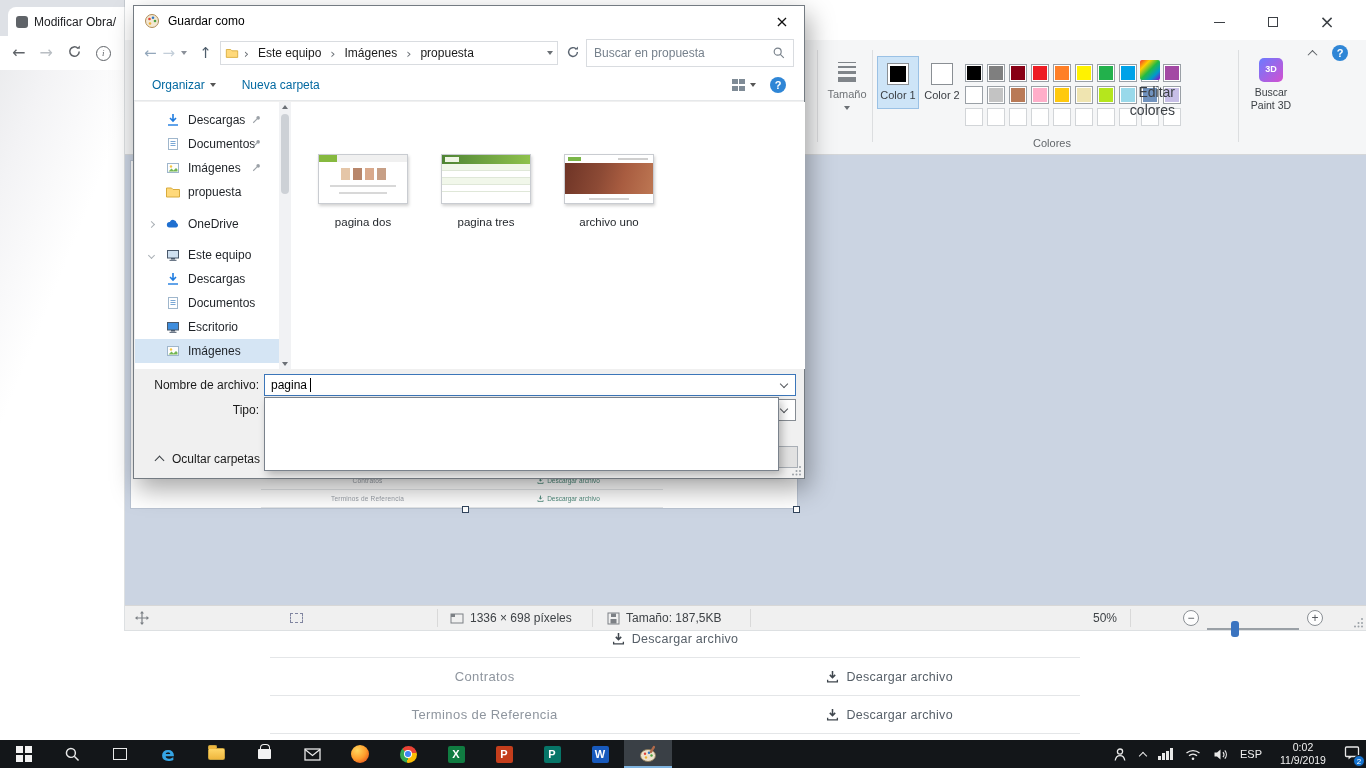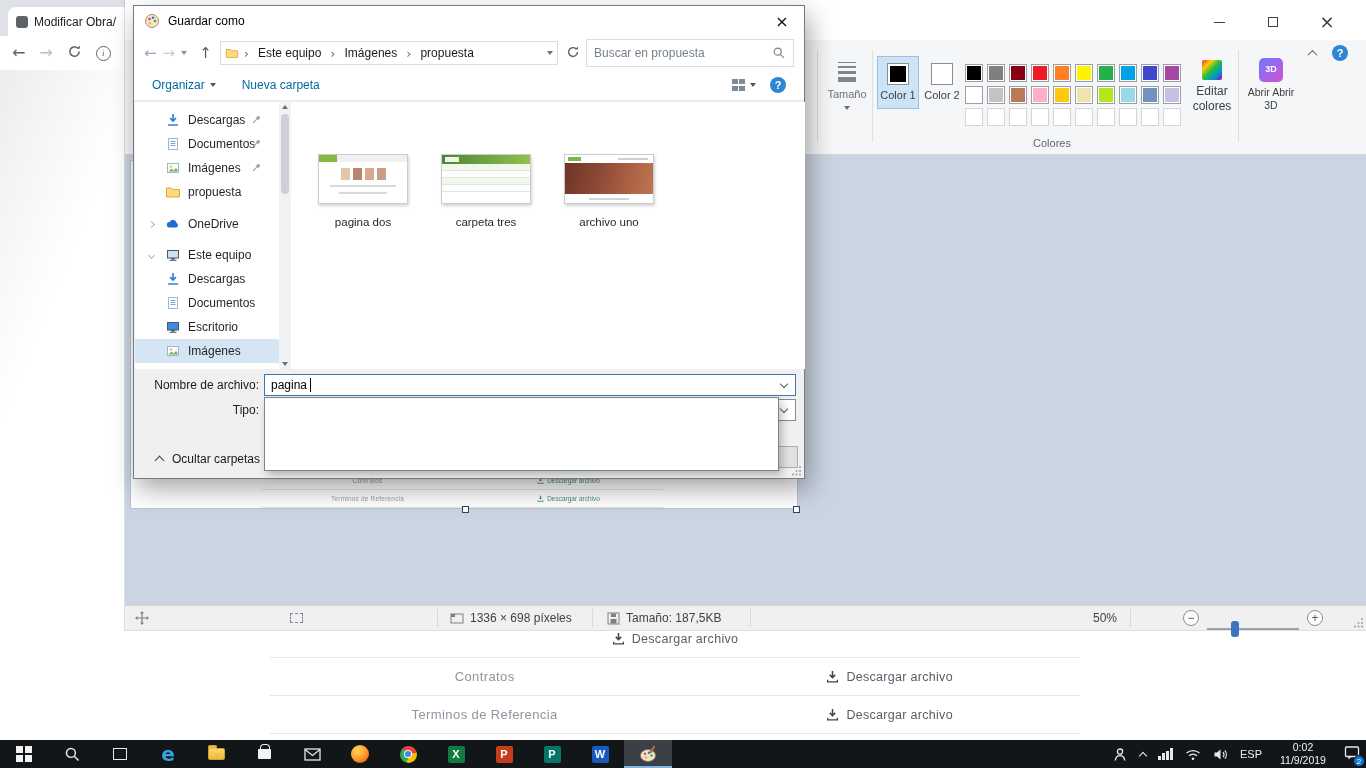--- a/index.html
+++ b/index.html
@@ -42,21 +42,21 @@
   .tri-down{width:0;height:0;border-left:3.5px solid transparent;border-right:3.5px solid transparent;border-top:4px solid #6b7075;display:inline-block}
   .grp-size{position:absolute;left:698px;top:22px;width:48px;text-align:center;color:#6f7377;font-size:11px}
   .size-lines{width:18px;margin:0 auto 6px}
   .size-lines div{background:#80858a;margin-bottom:3px}
   .btn-color{position:absolute;top:16px;width:42px;padding:6px 0 5px;text-align:center;font-size:11px;color:#3c4045;line-height:1.25;border:1px solid transparent}
   .btn-color.sel{background:#cde4f7;border-color:#9ac1e5}
   .csw{width:22px;height:22px;margin:0 auto 4px;border:1px solid #8a8f94;box-shadow:inset 0 0 0 2px #fff}
   .palette{position:absolute;left:840px;top:24px;display:grid;grid-template-columns:repeat(10,18px);gap:4px}
   .swatch{width:18px;height:18px;border:1px solid #9aa0a6;box-shadow:inset 0 0 0 1px #fff}
   .swatch.empty{background:#fff;border:1px solid #d2d5d8;box-shadow:none}
-  .grp-edit{position:absolute;left:1062px;top:20px;width:50px;text-align:center;font-size:12px;color:#3c4045;line-height:1.25}
+  .grp-edit{position:absolute;left:1000px;top:20px;width:50px;text-align:right;font-size:14px;color:#3c4045;line-height:1.25}
   .rainbow{width:20px;height:20px;margin:0 auto 4px;border-radius:2px;background:linear-gradient(135deg,#e33 0%,#fc0 25%,#2b4 50%,#09c 75%,#90c 100%)}
   .grp-p3d{position:absolute;left:1118px;top:18px;width:56px;text-align:center;font-size:10.5px;color:#3c4045;line-height:1.25}
   .p3d-ic{width:24px;height:24px;margin:0 auto 4px;border-radius:5px;background:linear-gradient(135deg,#6a7bff,#d44fd0);color:#fff;font-size:9px;font-weight:bold;display:flex;align-items:center;justify-content:center}
   .grp-label{position:absolute;left:877px;top:97px;width:100px;text-align:center;font-size:11px;color:#63676b}
 
   .workspace{position:absolute;left:0;top:155px;width:100%;height:450px;background:#cbd4e2}
   .canvas{position:absolute;left:5px;top:5px;width:668px;height:349px;background:#fff;border:1px solid #b9c3d2}
   .mini-table{position:absolute;left:130px;top:310px;width:402px;border-top:1px solid #e3e5e7}
   .mini-row{height:18px;display:flex;align-items:center;border-bottom:1px solid #e3e5e7}
   .mini-row .c1{width:53%;text-align:center;color:#9aa0a8;font-size:6.5px;letter-spacing:.2px}
@@ -290,21 +290,21 @@
         <div class="swatch empty"></div>
         <div class="swatch empty"></div>
       </div>
     <div class="grp-edit">
       <div class="rainbow"></div>
       <div>Editar colores</div>
     </div>
     <div class="vsep" style="left:1113px"></div>
     <div class="grp-p3d">
       <div class="p3d-ic">3D</div>
-      <div>Abrir Abrir 3D</div>
+      <div>Buscar Paint 3D</div>
     </div>
     <div class="grp-label">Colores</div>
   </div>
 
   <div class="workspace">
     <div class="canvas">
       <div class="mini-table">
         <div class="mini-row">
           <div class="c1">Contratos</div>
           <div class="c2">
@@ -565,21 +565,21 @@
       <div class="file">
         <div class="thumb">
           <div class="t2-band">
               <div class="t2-logo"></div>
             </div>
           <div class="t2-row alt"></div>
             <div class="t2-row"></div>
             <div class="t2-row alt"></div>
             <div class="t2-row"></div>
         </div>
-        <div class="fname">carpeta tres</div>
+        <div class="fname">pagina tres</div>
       </div>
       <div class="file">
         <div class="thumb">
           <div class="t3-top">
               <div class="t3-logo"></div>
               <div class="t3-dash"></div>
             </div>
           <div class="t3-img"></div>
           <div class="t3-bot">
               <div></div>

